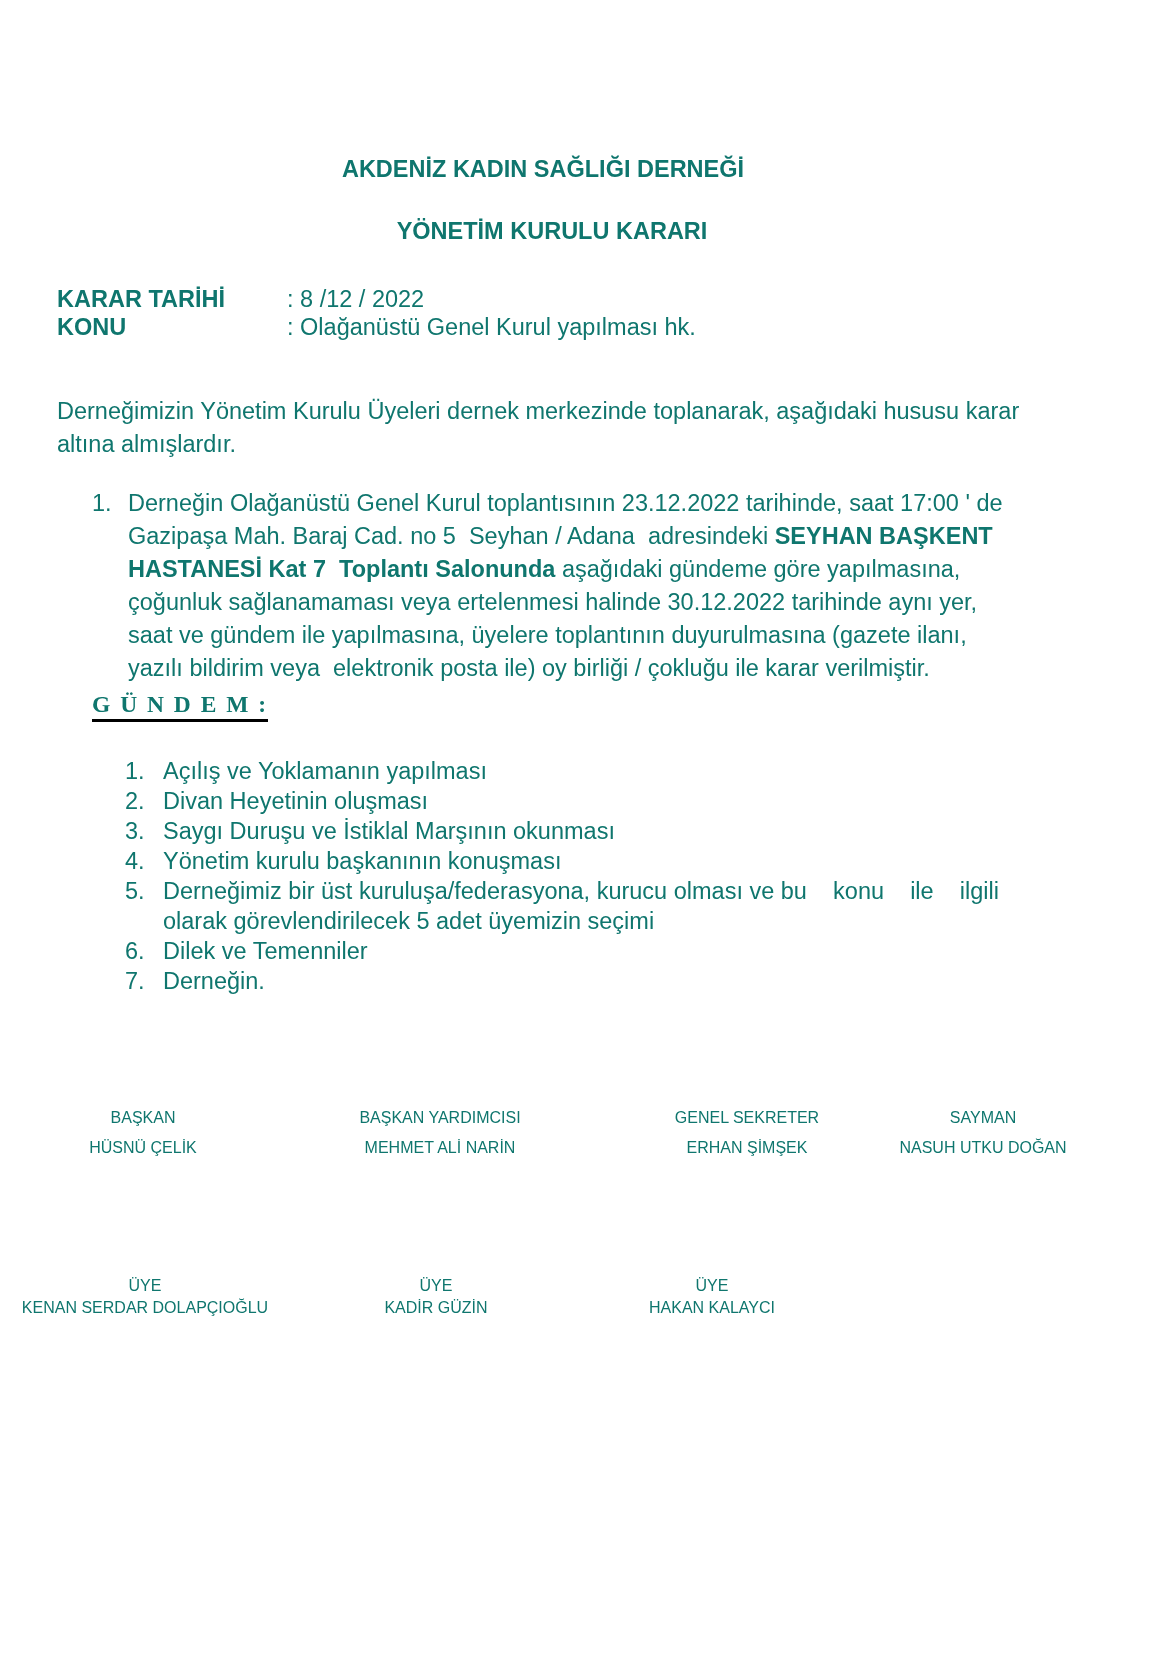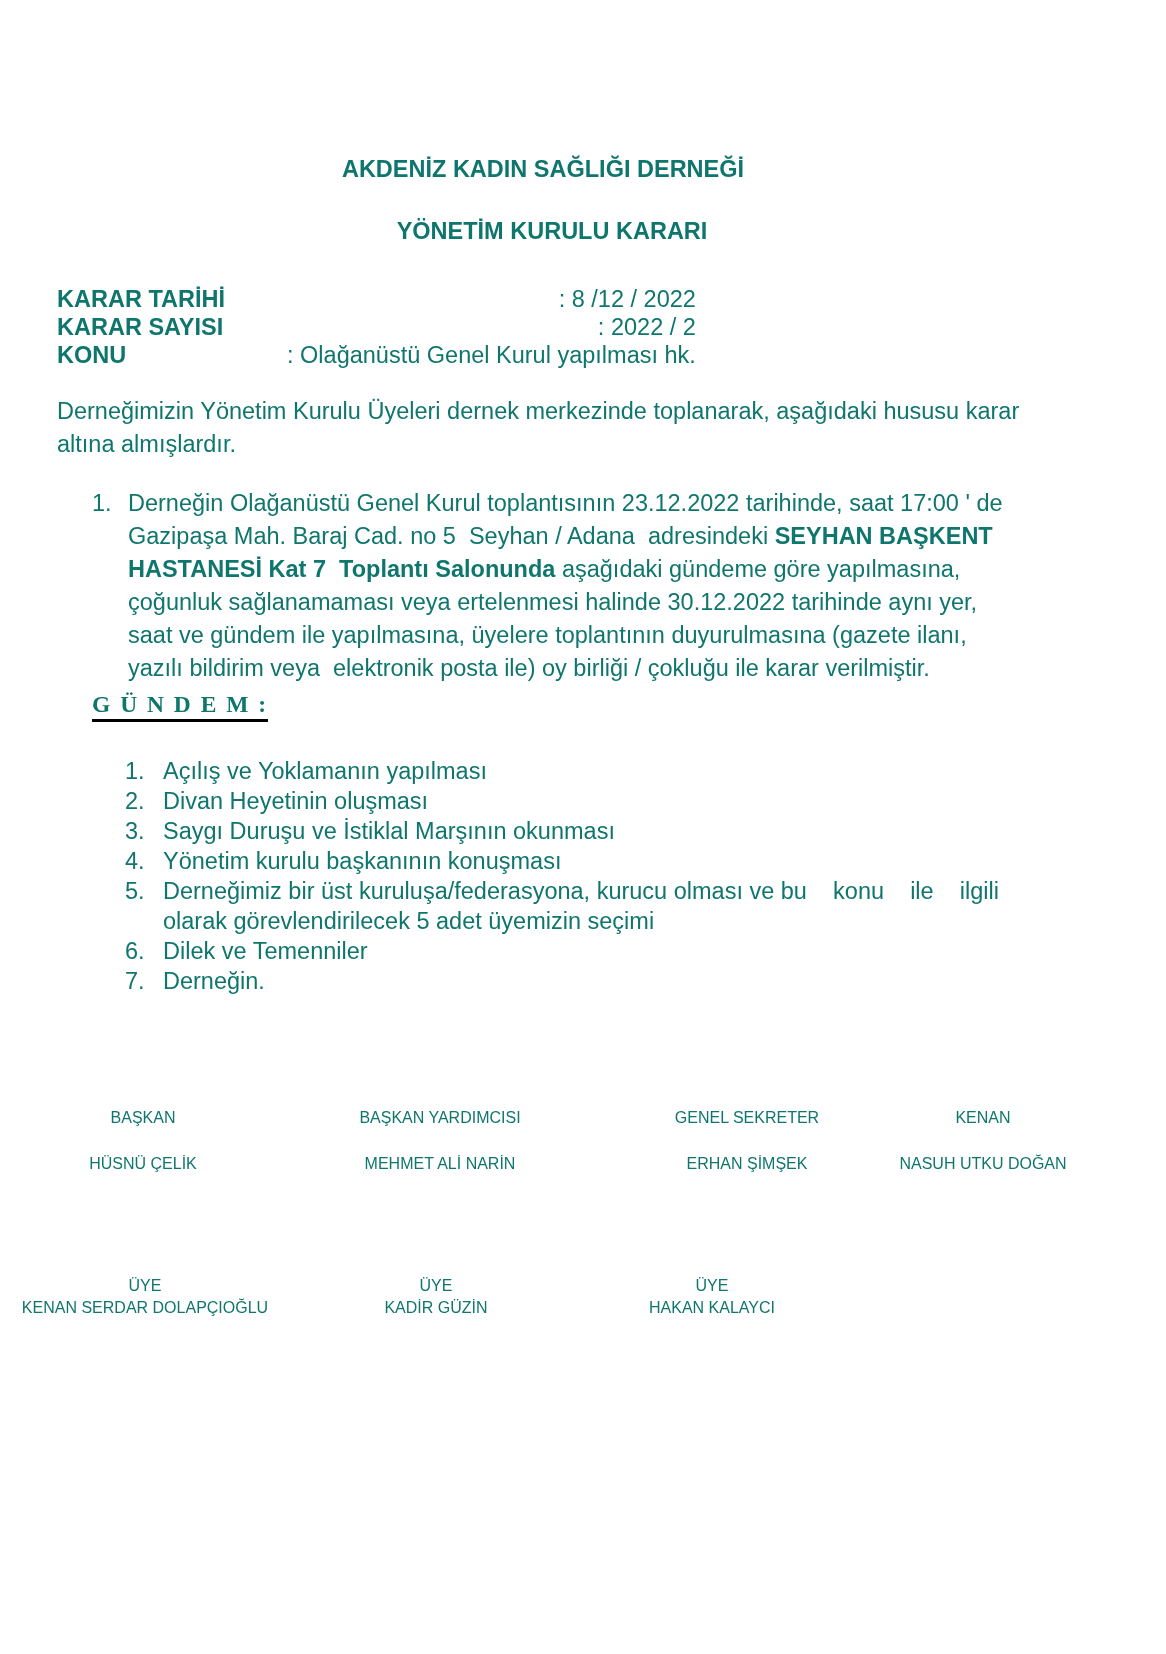--- a/index.html
+++ b/index.html
@@ -16,21 +16,21 @@
     position:absolute;left:543px;top:156px;
     transform:translateX(-50%);
     font-weight:bold;white-space:nowrap;
   }
   .doc-subtitle{
     position:absolute;left:552px;top:218px;
     transform:translateX(-50%);
     font-weight:bold;white-space:nowrap;
   }
   .meta{position:absolute;left:57px;top:285px;line-height:28px;}
-  .meta-row{display:flex;justify-content:space-between;}
+  .meta-row{display:flex;}
   .meta-label{font-weight:bold;width:230px;flex:0 0 230px;}
   .meta-value{white-space:pre;}
   .intro{
     position:absolute;left:57px;top:395px;width:1062px;
     line-height:33px;white-space:pre-wrap;
   }
   .decision{
     position:absolute;left:92px;top:487px;width:1030px;
     display:flex;line-height:33px;
   }
@@ -48,39 +48,35 @@
   }
   .agenda{position:absolute;left:125px;top:756px;width:1000px;}
   .agenda-row{display:flex;line-height:30px;}
   .agenda-num{flex:0 0 38px;width:38px;}
   .agenda-text{flex:1;white-space:pre-wrap;}
   .sig-col{
     position:absolute;transform:translateX(-50%);
     text-align:center;white-space:nowrap;
     font-size:16px;line-height:22px;
   }
-  .sig-board .sig-name{margin-top:24px;}
+  .sig-board .sig-name{margin-top:8px;}
   .sig-members .sig-name{margin-top:0;}
 </style>
 </head>
 <body>
 
 <div class="page">
 
   <div class="doc-title">AKDENİZ KADIN SAĞLIĞI DERNEĞİ</div>
   <div class="doc-subtitle">YÖNETİM KURULU KARARI</div>
 
   <div class="meta">
     <div class="meta-row">
       <span class="meta-label">KARAR TARİHİ</span>
       <span class="meta-value">: 8 /12 / 2022</span>
-    </div>
-    <div class="meta-row">
-      <span class="meta-label">KARAR SAYISI</span>
-      <span class="meta-value">: 2022 / 2</span>
     </div>
     <div class="meta-row">
       <span class="meta-label">KONU</span>
       <span class="meta-value">: Olağanüstü Genel Kurul yapılması hk.</span>
     </div>
   </div>
 
   <div class="intro">Derneğimizin Yönetim Kurulu Üyeleri dernek merkezinde toplanarak, aşağıdaki hususu karar
 altına almışlardır.</div>
 
@@ -137,21 +133,21 @@
     </div>
     <div class="sig-col" style="left:440px;top:1107px;">
       <div class="sig-title">BAŞKAN YARDIMCISI</div>
       <div class="sig-name">MEHMET ALİ NARİN</div>
     </div>
     <div class="sig-col" style="left:747px;top:1107px;">
       <div class="sig-title">GENEL SEKRETER</div>
       <div class="sig-name">ERHAN ŞİMŞEK</div>
     </div>
     <div class="sig-col" style="left:983px;top:1107px;">
-      <div class="sig-title">KENAN</div>
+      <div class="sig-title">SAYMAN</div>
       <div class="sig-name">NASUH UTKU DOĞAN</div>
     </div>
   </div>
 
   <div class="sig-members">
     <div class="sig-col" style="left:145px;top:1275px;">
       <div class="sig-title">ÜYE</div>
       <div class="sig-name">KENAN SERDAR DOLAPÇIOĞLU</div>
     </div>
     <div class="sig-col" style="left:436px;top:1275px;">

